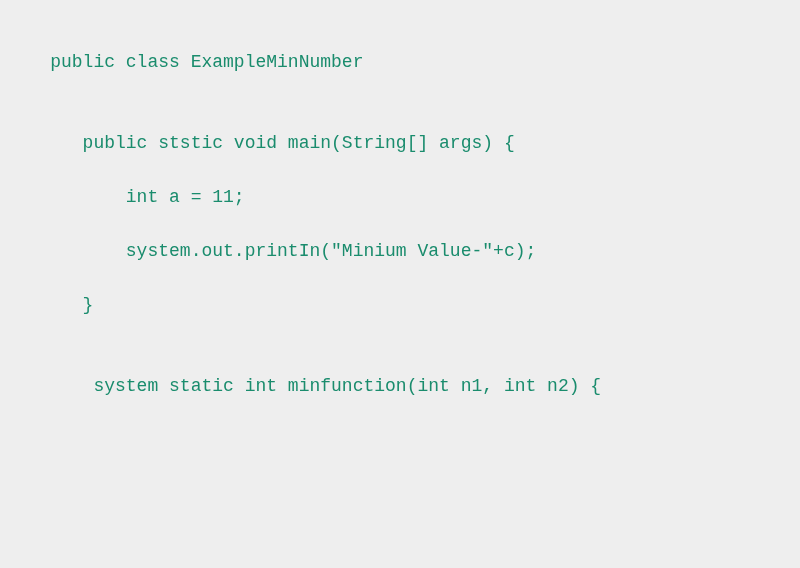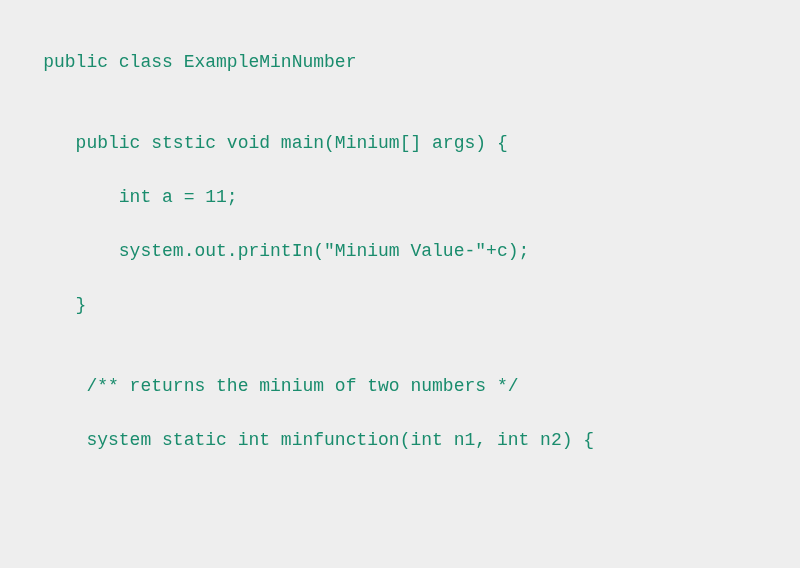--- a/index.html
+++ b/index.html
@@ -15,34 +15,34 @@
       font-size: 18px;
       color: #1a8c6d;
       padding: 22px 0 0 0;
       line-height: 1.5;
     }
     .code-container {
       white-space: pre;
     }
     .line {
       display: block;
+      padding-left: 7px;
     }
   </style>
 </head>
 <body>
 
 <div class="code-container">
 <span class="line">    public class ExampleMinNumber</span>
 <span class="line"></span>
-<span class="line">       public ststic void main(Minium[] args) {</span>
+<span class="line">       public ststic void main(String[] args) {</span>
 <span class="line">           int a = 11;</span>
 <span class="line">           system.out.printIn("Minium Value-"+c);</span>
 <span class="line">       }</span>
 <span class="line"></span>
-<span class="line">        /** returns the minium of two numbers */</span>
 <span class="line">        system static int minfunction(int n1, int n2) {</span>
 
 
 
 
 
 <span class="line"></span>
 
 
 

